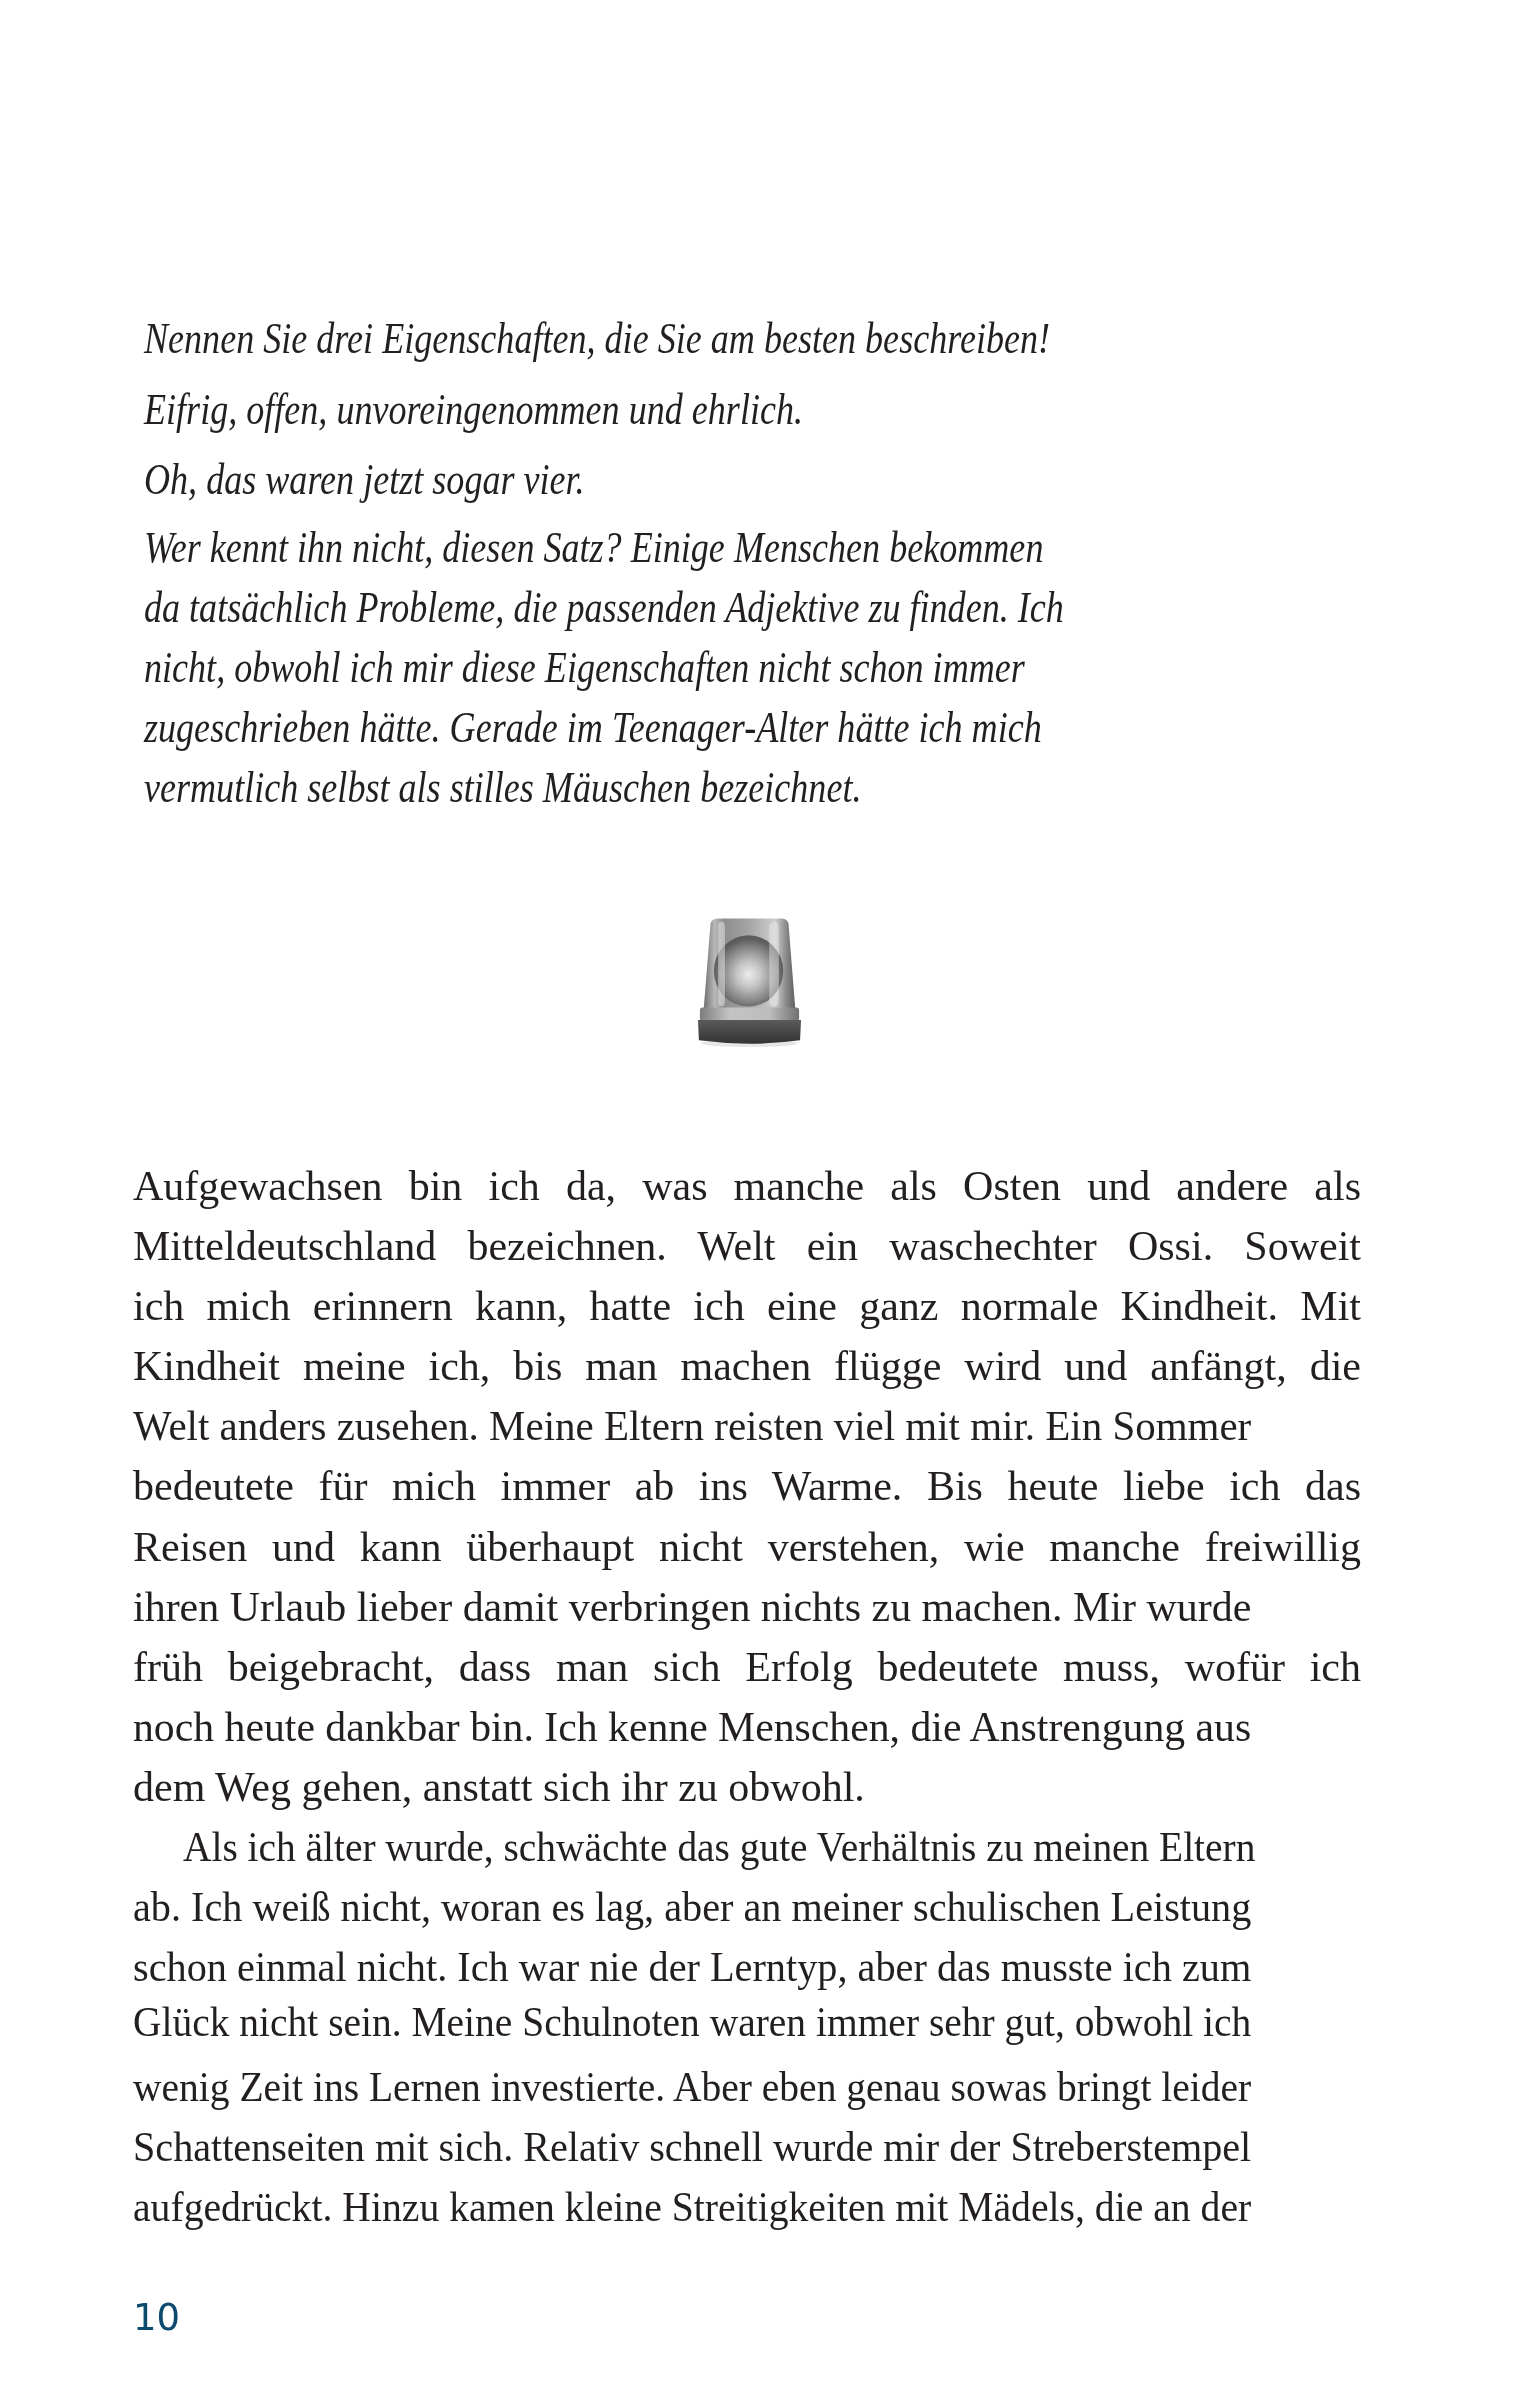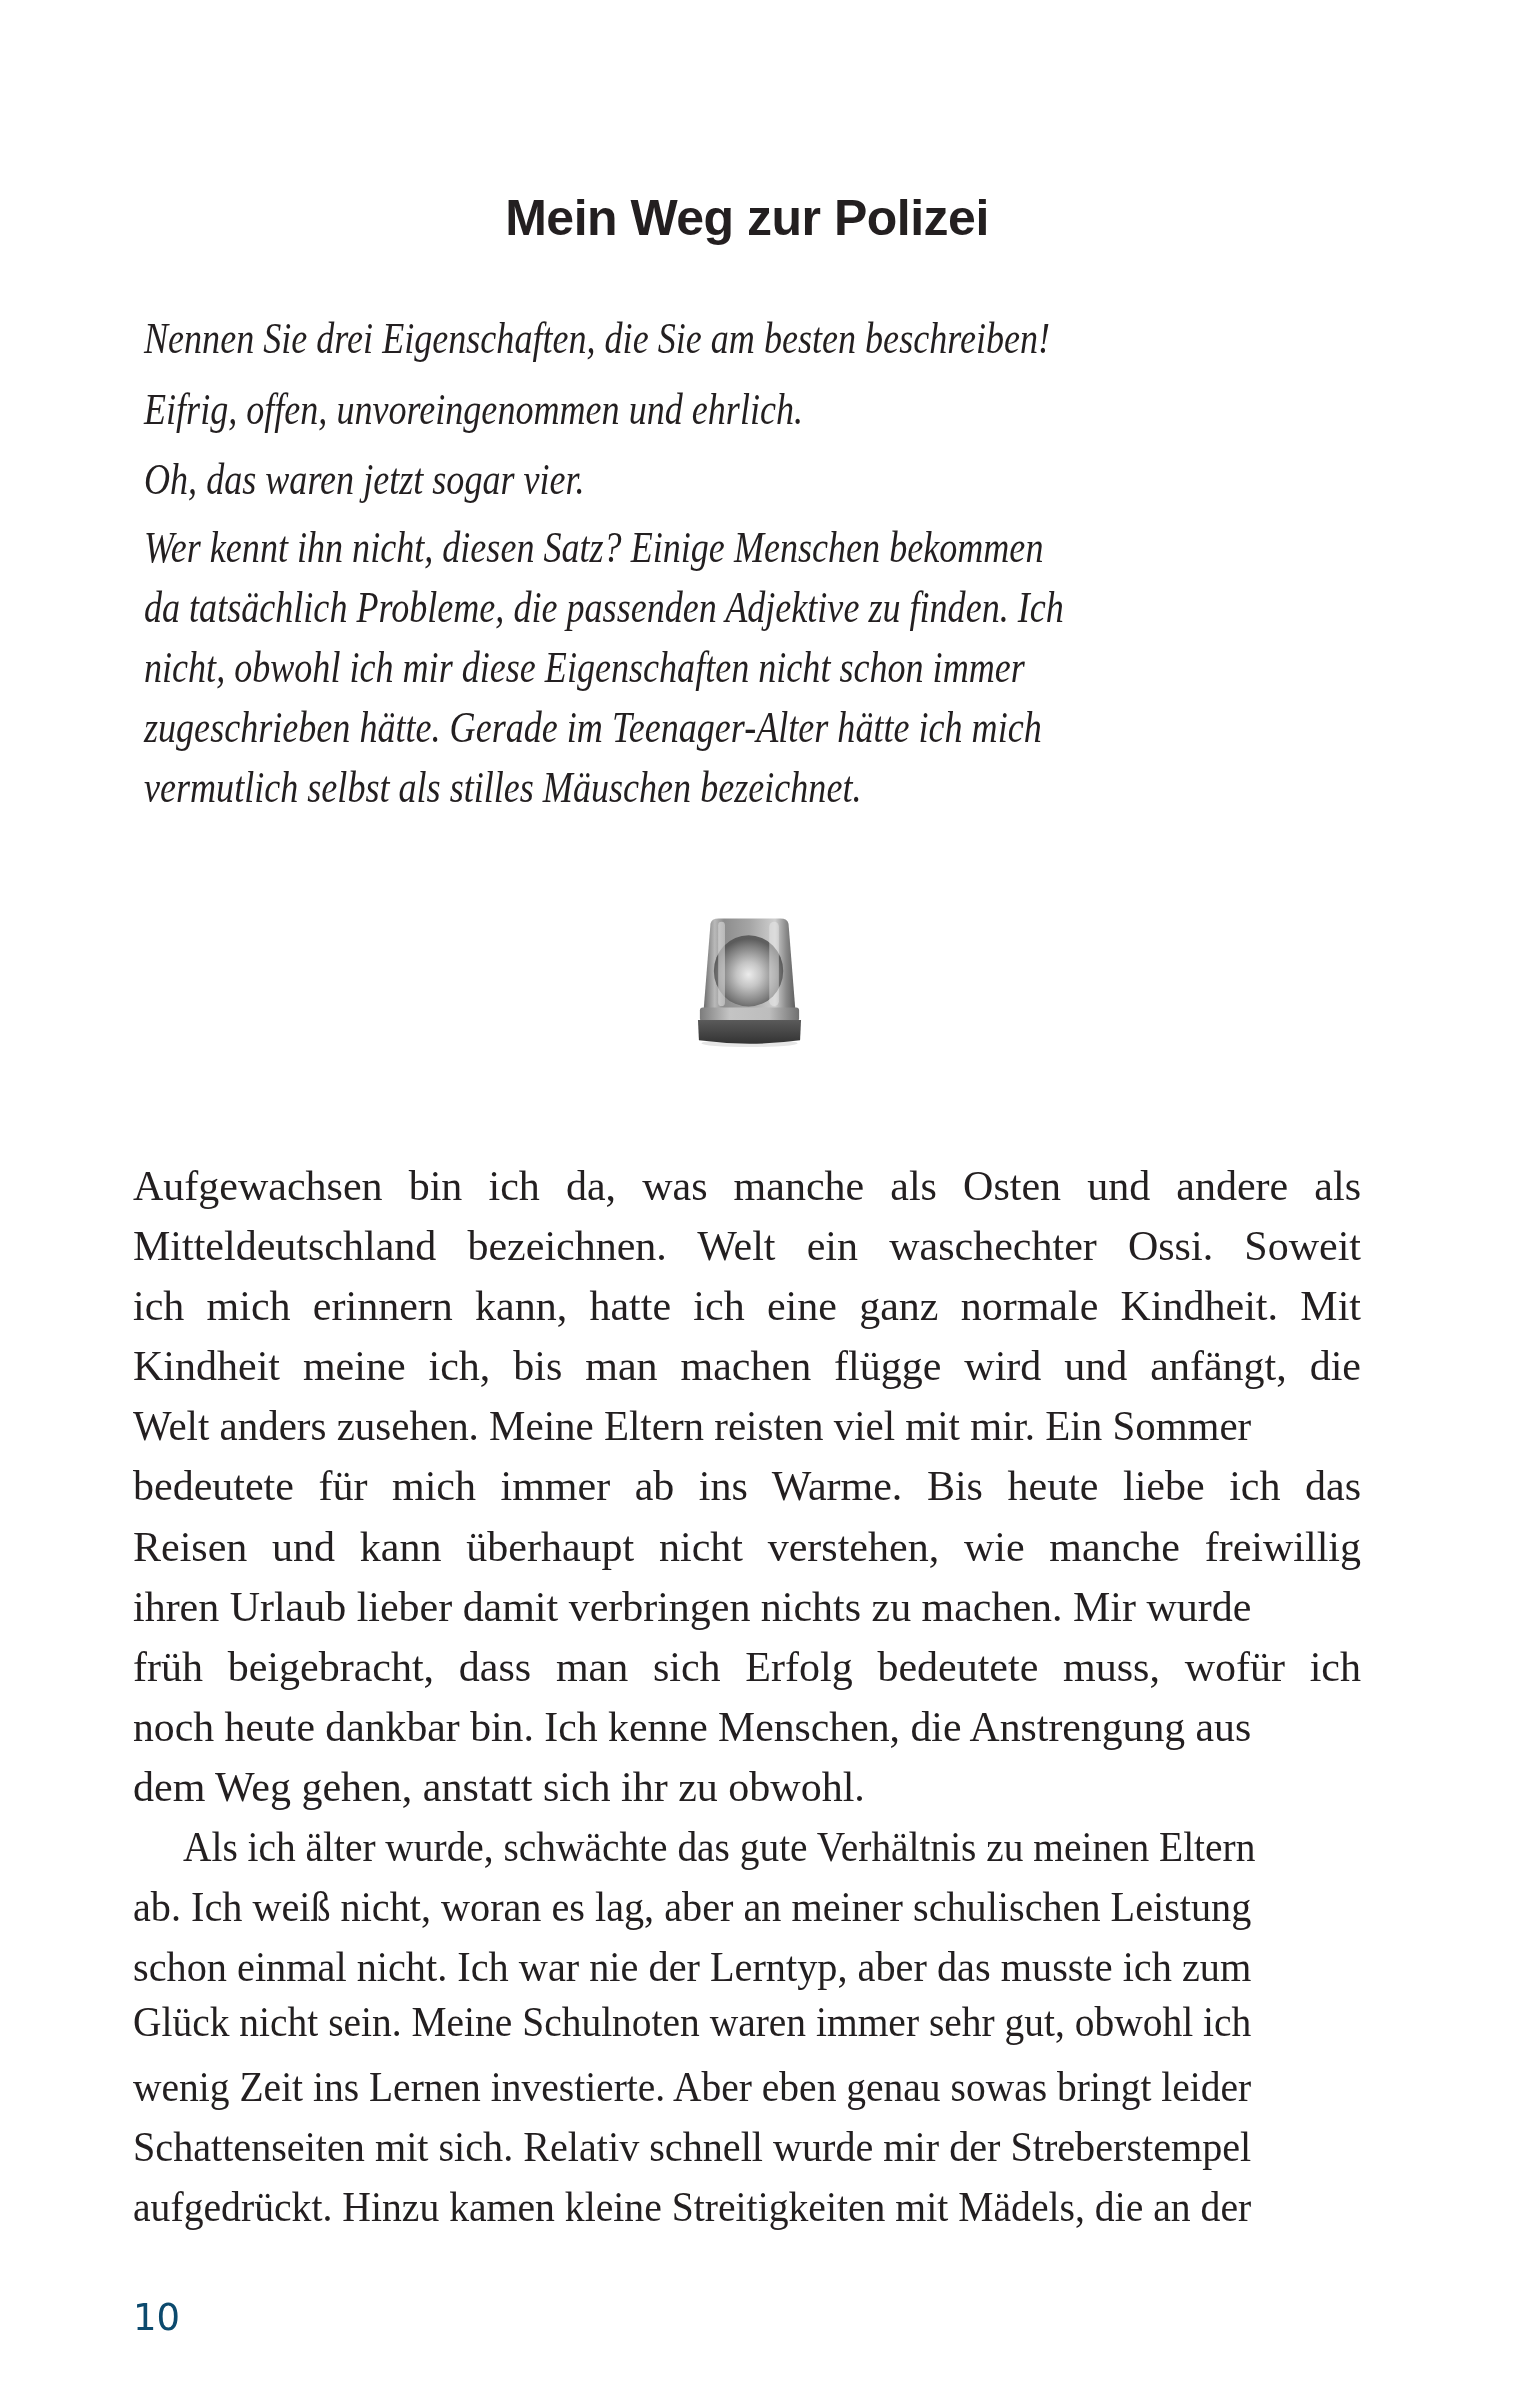--- a/index.html
+++ b/index.html
@@ -38,21 +38,20 @@
     position: absolute; left: 133px; top: 2296px;
     font-family: "DejaVu Sans", sans-serif; font-size: 37px; line-height: 43px;
     color: #0c4a6e;
   }
 </style>
 </head>
 <body>
 
 <div class="page">
 
-  <h1 class="title">Mein Weg zur Polizei</h1>
 
   <div class="intro">
     <div class="line" style="top:315px">Nennen Sie drei Eigenschaften, die Sie am besten beschreiben!</div>
     <div class="line" style="top:386px">Eifrig, offen, unvoreingenommen und ehrlich.</div>
     <div class="line" style="top:456px">Oh, das waren jetzt sogar vier.</div>
     <div class="line" style="top:524px">Wer kennt ihn nicht, diesen Satz? Einige Menschen bekommen</div>
     <div class="line" style="top:584px">da tatsächlich Probleme, die passenden Adjektive zu finden. Ich</div>
     <div class="line" style="top:644px">nicht, obwohl ich mir diese Eigenschaften nicht schon immer</div>
     <div class="line" style="top:704px">zugeschrieben hätte. Gerade im Teenager-Alter hätte ich mich</div>
     <div class="line" style="top:764px">vermutlich selbst als stilles Mäuschen bezeichnet.</div>

